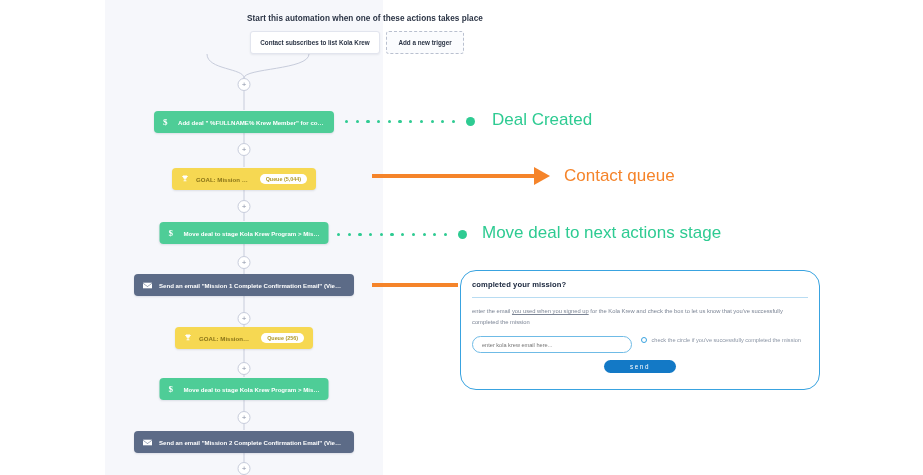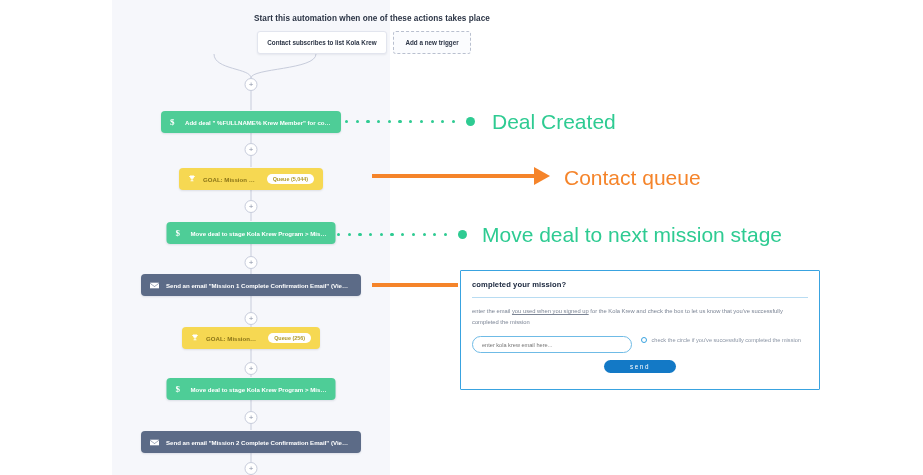--- a/index.html
+++ b/index.html
@@ -6,21 +6,21 @@
   html, body {
     width: 923px; height: 475px;
     background: #ffffff;
     font-family: "Liberation Sans", sans-serif;
     overflow: hidden;
   }
   #root { position: relative; width: 923px; height: 475px; background: #ffffff; }
 
   
   .canvas {
-    position: absolute; left: 112px; top: 0; width: 278px; height: 475px;
+    position: absolute; left: 105px; top: 0; width: 278px; height: 475px;
     background: #f6f7fb;
   }
   .canvas-title {
     position: absolute; left: 142px; top: 14px; width: 240px;
     font-size: 8.2px; font-weight: bold; color: #2b3445; letter-spacing: .05px;
     white-space: nowrap;
   }
 
   
   .trig {
@@ -59,39 +59,39 @@
   .node.yellow { background: #f6d852; color: #8a7418; }
   .node.dark   { background: #5c6b87; }
   .node .ico { flex: 0 0 auto; display: flex; align-items: center; }
   .node .lbl { overflow: hidden; text-overflow: ellipsis; }
   .badge {
     background: #ffffff; color: #b09a2a; border-radius: 9px;
     padding: 2px 6px; font-size: 5.4px; font-weight: bold; margin-left: 4px;
   }
 
   
-  .ann-text { position: absolute; white-space: nowrap; font-size: 21px; }
+  .ann-text { position: absolute; white-space: nowrap; font-size: 17px; }
   .ann-green  { color: #2ecb92; }
   .ann-orange { color: #f5842a; }
 
   .dots { position: absolute; display: flex; align-items: center; gap: 7.5px; }
   .dots i { display: block; width: 3.2px; height: 3.2px; border-radius: 50%; background: #2ecb92; }
   .dots .big { width: 9px; height: 9px; margin-left: 3px; }
 
   .oline { position: absolute; height: 4px; background: #f5842a; }
   .oarrow {
     position: absolute; width: 0; height: 0;
     border-top: 9px solid transparent; border-bottom: 9px solid transparent;
     border-left: 16px solid #f5842a;
   }
 
   
   .mailcard {
     position: absolute; left: 460px; top: 270px; width: 360px; height: 120px;
-    background: #ffffff; border: 1.2px solid #39a3e0; border-radius: 1px;
+    background: #ffffff; border: 1.2px solid #39a3e0; border-radius: 16px;
     padding: 9px 11px 0 11px;
   }
   .mail-h {
     font-size: 7.6px; font-weight: bold; color: #16233a; letter-spacing: .1px;
     padding-bottom: 8px; border-bottom: 1px solid #b8dcf2;
   }
   .mail-body {
     margin-top: 8px; font-size: 5.8px; color: #7b8494; line-height: 1.85;
     width: 330px;
   }
@@ -262,21 +262,21 @@
       <i></i>
       <i></i>
       <i></i>
       <i></i>
       <i></i>
       <i></i>
       <i></i>
       <i></i>
       <i class="big"></i>
   </div>
-  <div class="ann-text ann-green" style="left:482px; top:223px;">Move deal to next mission stage</div>
+  <div class="ann-text ann-green" style="left:482px; top:223px;">Move deal to next actions stage</div>
 
   <div class="oline" style="left:372px; top:283px; width:86px;"></div>
 
   <div class="mailcard">
     <div class="mail-h">completed your mission?</div>
 
     <div class="mail-body">
       <span>enter the email </span><u>you used when you signed up</u><span> for the Kola Krew and check the box to let us know that you've successfully completed the mission</span>
     </div>
 

